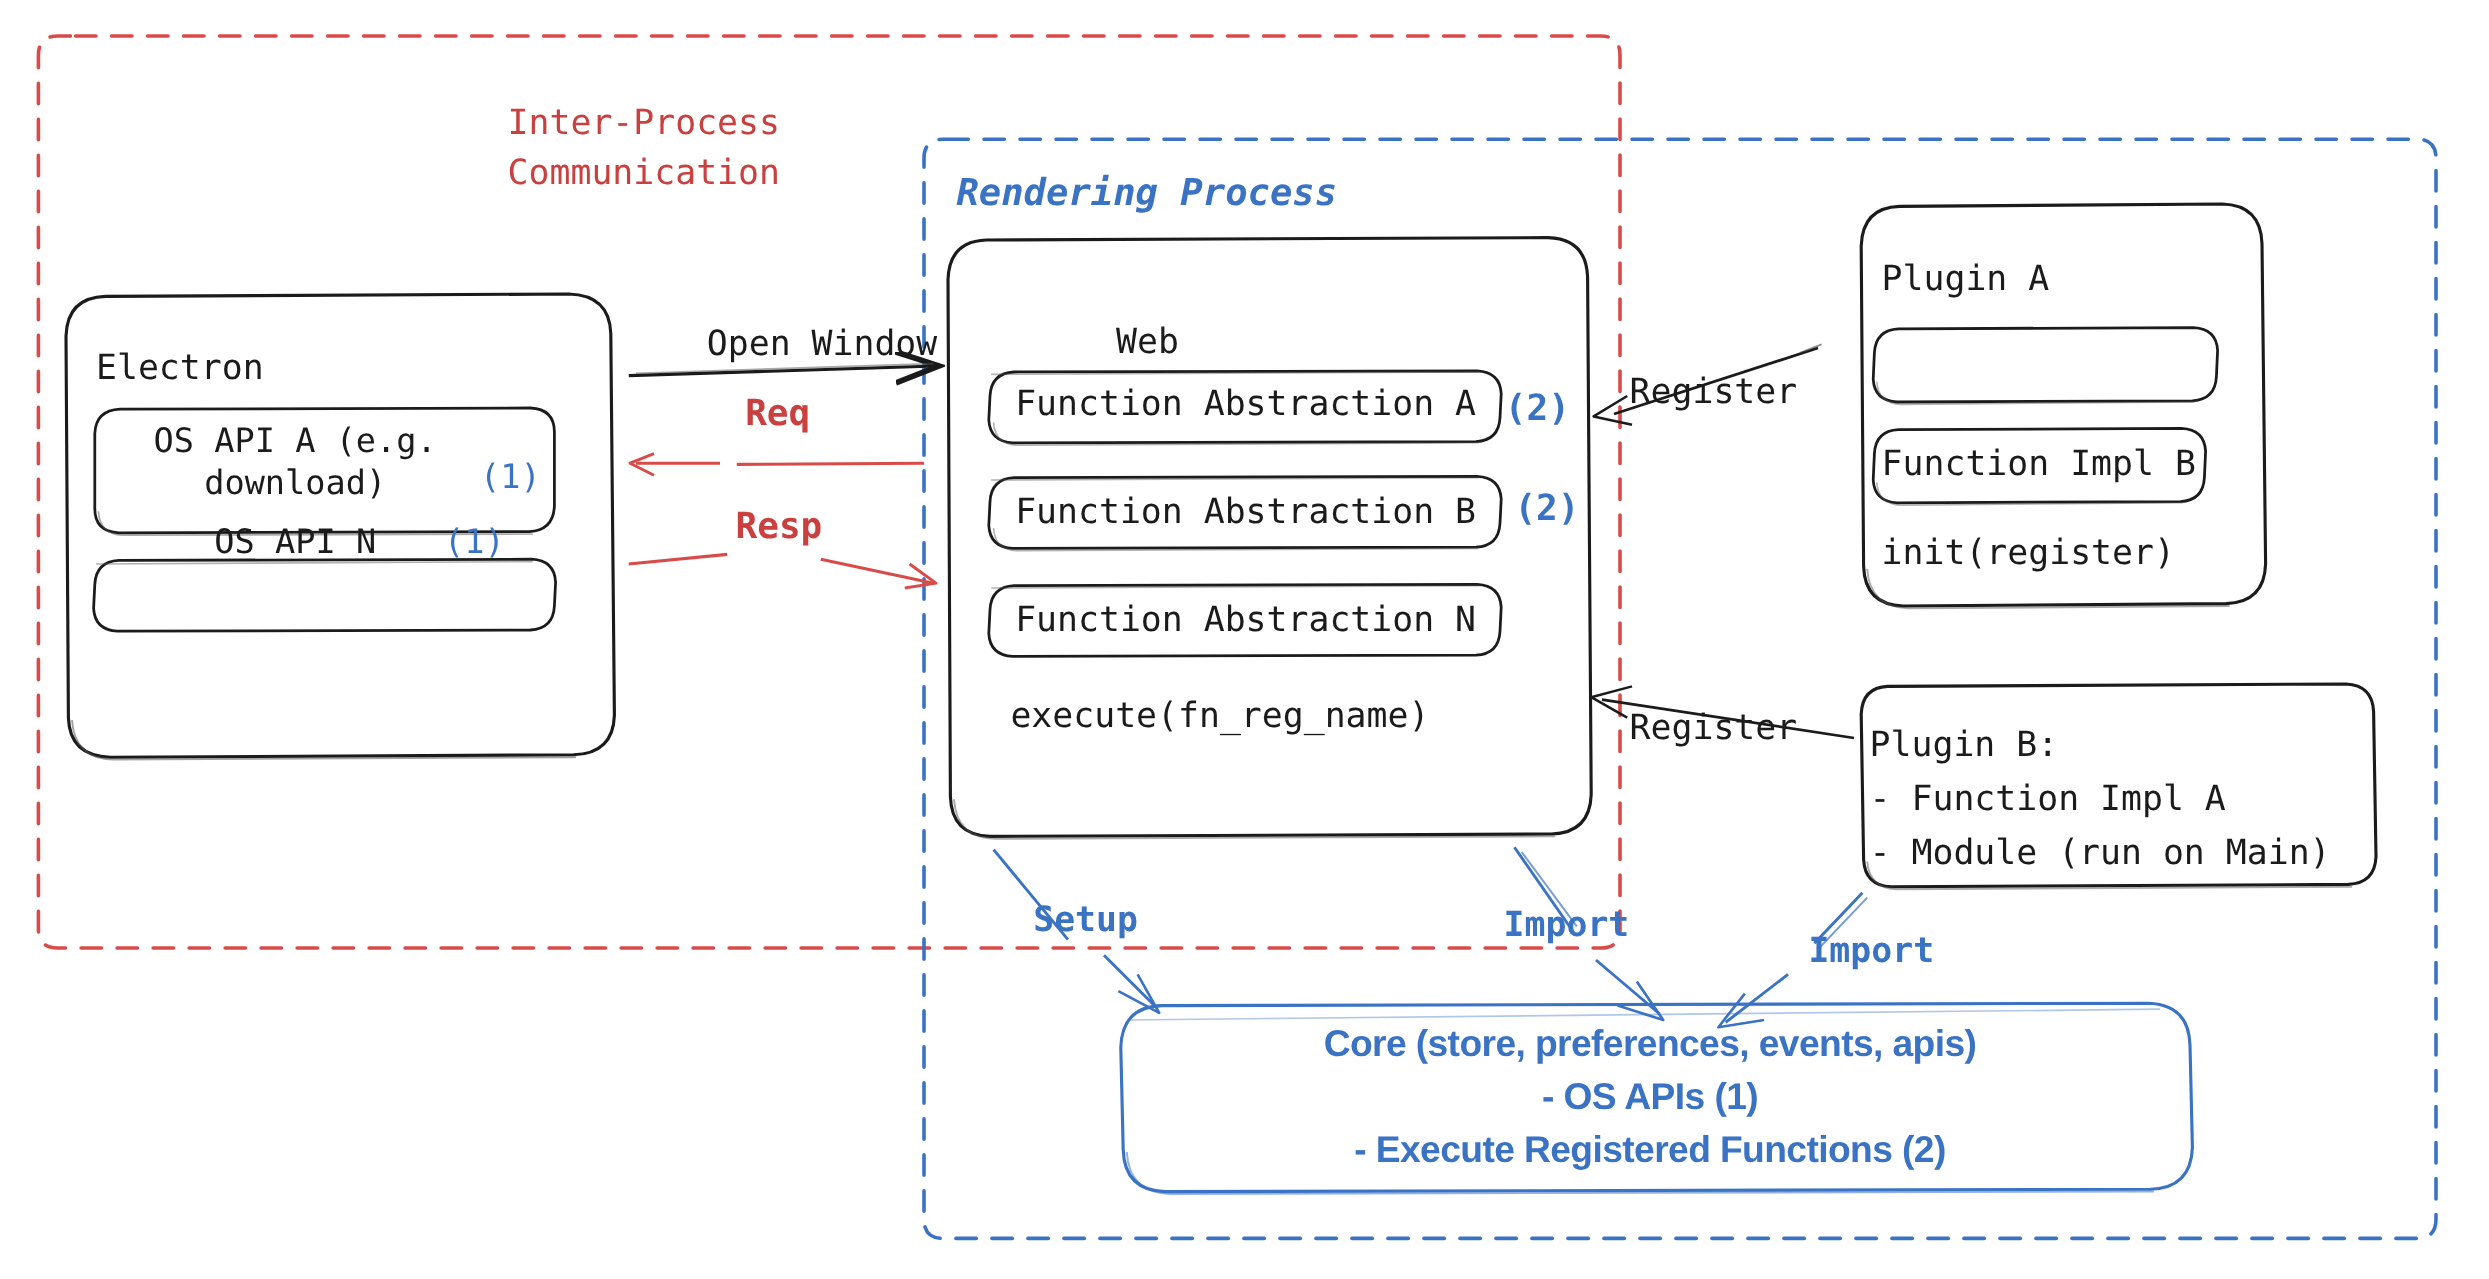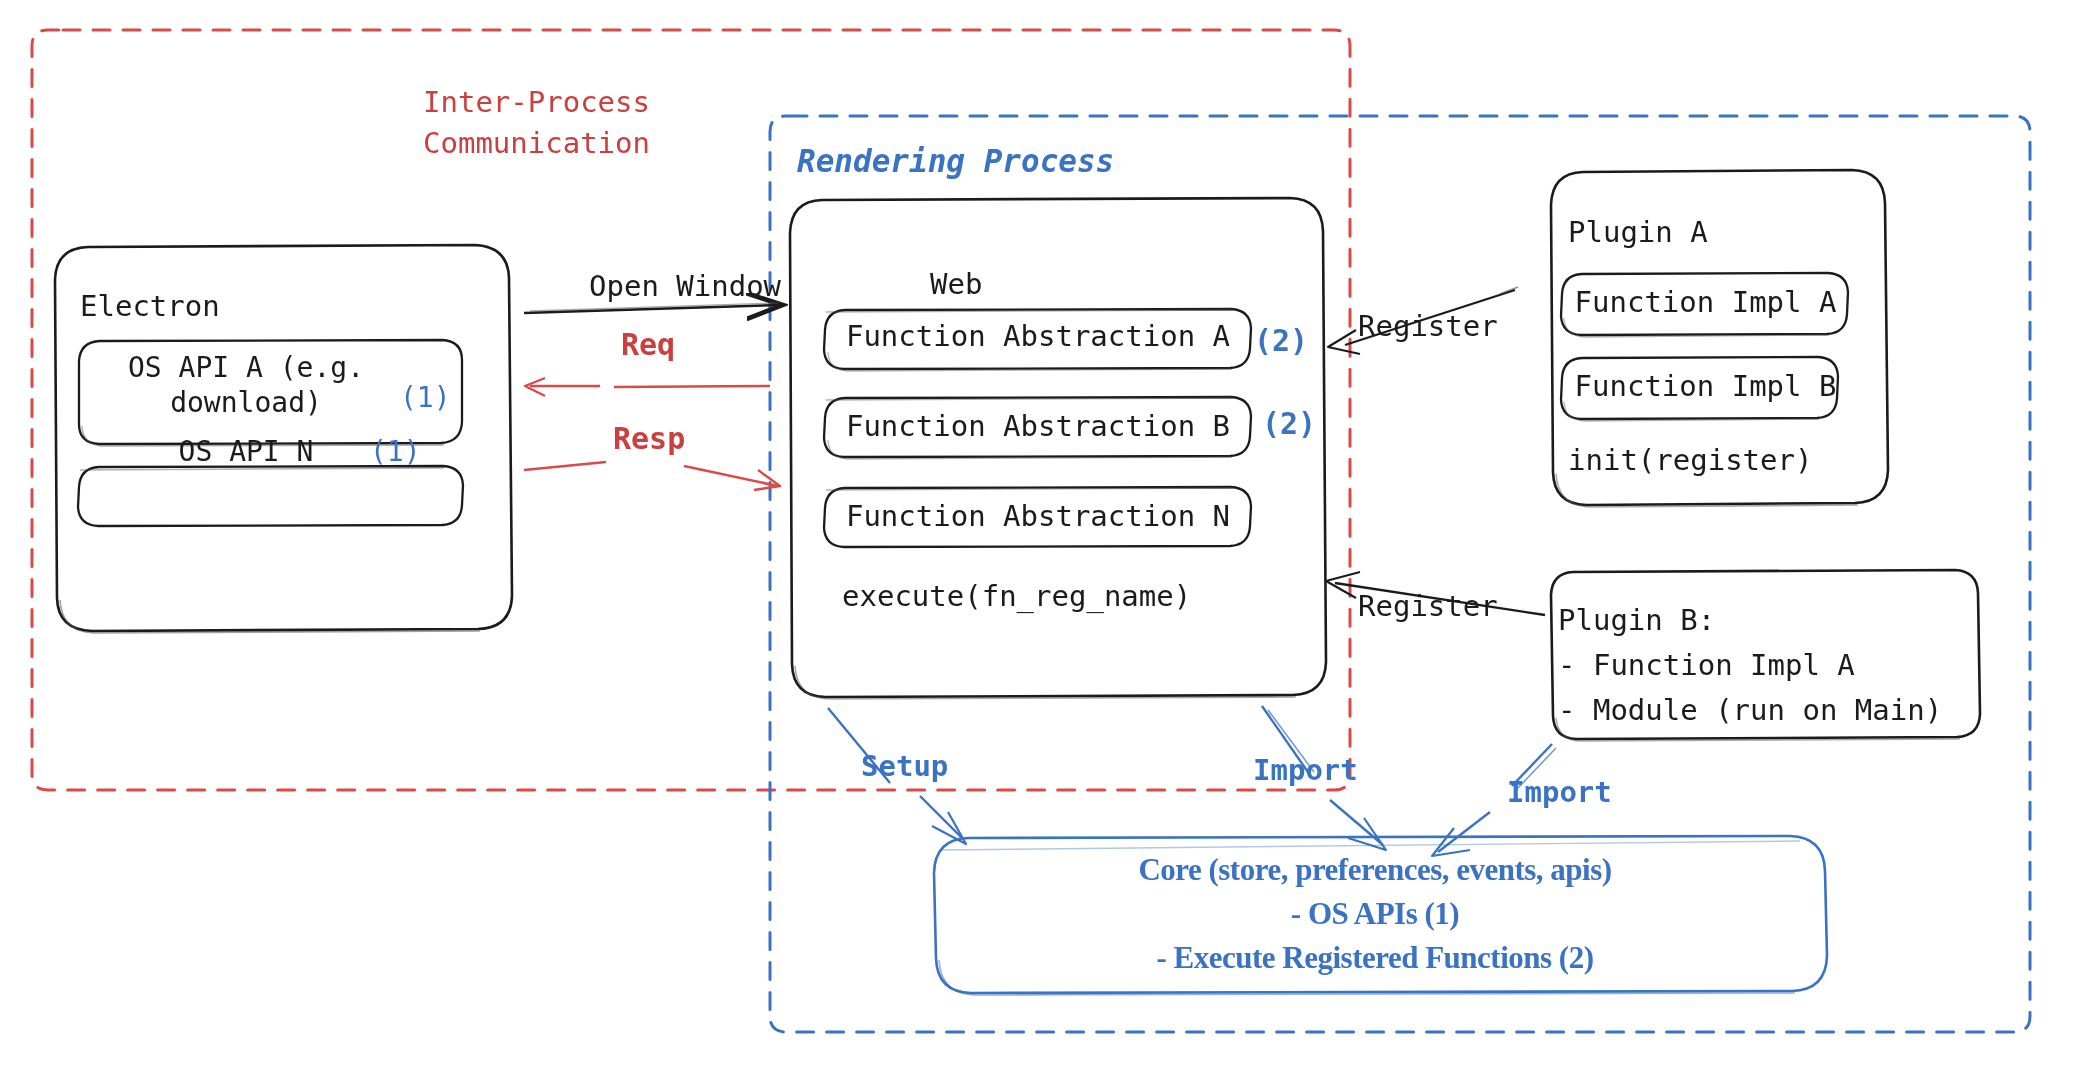--- a/index.html
+++ b/index.html
@@ -44,36 +44,36 @@
   .t-fa-a          { left: 838px; top: 318px; font-size: 29px; width: 400px; text-align:center;}
   .t-fa-b          { left: 838px; top: 408px; font-size: 29px; width: 400px; text-align:center;}
   .t-fa-n          { left: 838px; top: 498px; font-size: 29px; width: 400px; text-align:center;}
   .t-n2-a          { left: 1254px; top: 322px; font-size: 30px; font-weight: 700;}
   .t-n2-b          { left: 1262px; top: 405px; font-size: 30px; font-weight: 700;}
   .t-execute       { left: 842px; top: 578px; font-size: 29px; }
   .t-register1     { left: 1358px; top: 308px; font-size: 29px; }
   .t-register2     { left: 1358px; top: 588px; font-size: 29px; }
   .t-plugina       { left: 1568px; top: 214px; font-size: 29px; }
   .t-fi-a          { left: 1568px; top: 284px; font-size: 29px; width: 275px; text-align:center;}
-  .t-fi-b          { left: 1568px; top: 368px; font-size: 29px; width: 275px; text-align:center;}
+  .t-fi-b          { left: 1568px; top: 368px; font-size: 29px; width: 275px; text-align:left;}
   .t-init          { left: 1568px; top: 442px; font-size: 29px; }
   .t-pluginb       { left: 1558px; top: 598px; font-size: 29px; line-height: 1.55;}
   .t-setup         { left: 861px;  top: 748px; font-size: 29px; font-weight: 700;}
   .t-import1       { left: 1253px; top: 752px; font-size: 29px; font-weight: 700;}
   .t-import2       { left: 1507px; top: 774px; font-size: 29px; font-weight: 700;}
   .t-core {
     left: 945px; top: 848px;
     width: 860px;
     text-align: center;
     font-size: 31px;
     font-weight: 700;
     line-height: 1.42;
     letter-spacing: -0.5px;
     color: #3a72c4;
-    font-family: Liberation Serif, serif;
+    font-family: Liberation Sans, sans-serif;
   }
 </style>
 </head>
 <body>
 
 <div id="stage">
 
   <svg id="canvas" viewBox="0 0 2074 1066">
     <defs>
       <marker id="ah-black" markerWidth="16" markerHeight="16" refX="13" refY="5" orient="auto">
@@ -245,21 +245,20 @@
   <div class="txt blue t-n2-a">(2)</div>
   <div class="txt t-fa-b">Function Abstraction B</div>
   <div class="txt blue t-n2-b">(2)</div>
   <div class="txt t-fa-n">Function Abstraction N</div>
   <div class="txt t-execute">execute(fn_reg_name)</div>
 
   <div class="txt t-register1">Register</div>
   <div class="txt t-register2">Register</div>
 
   <div class="txt t-plugina">Plugin A</div>
-  <div class="txt t-fi-a">Function Impl A</div>
   <div class="txt t-fi-b">Function Impl B</div>
   <div class="txt t-init">init(register)</div>
 
   <div class="txt t-pluginb"><span>Plugin B:</span>
 <span>- Function Impl A</span>
 <span>- Module (run on Main)</span></div>
 
   <div class="txt blue t-setup">Setup</div>
   <div class="txt blue t-import1">Import</div>
   <div class="txt blue t-import2">Import</div>

